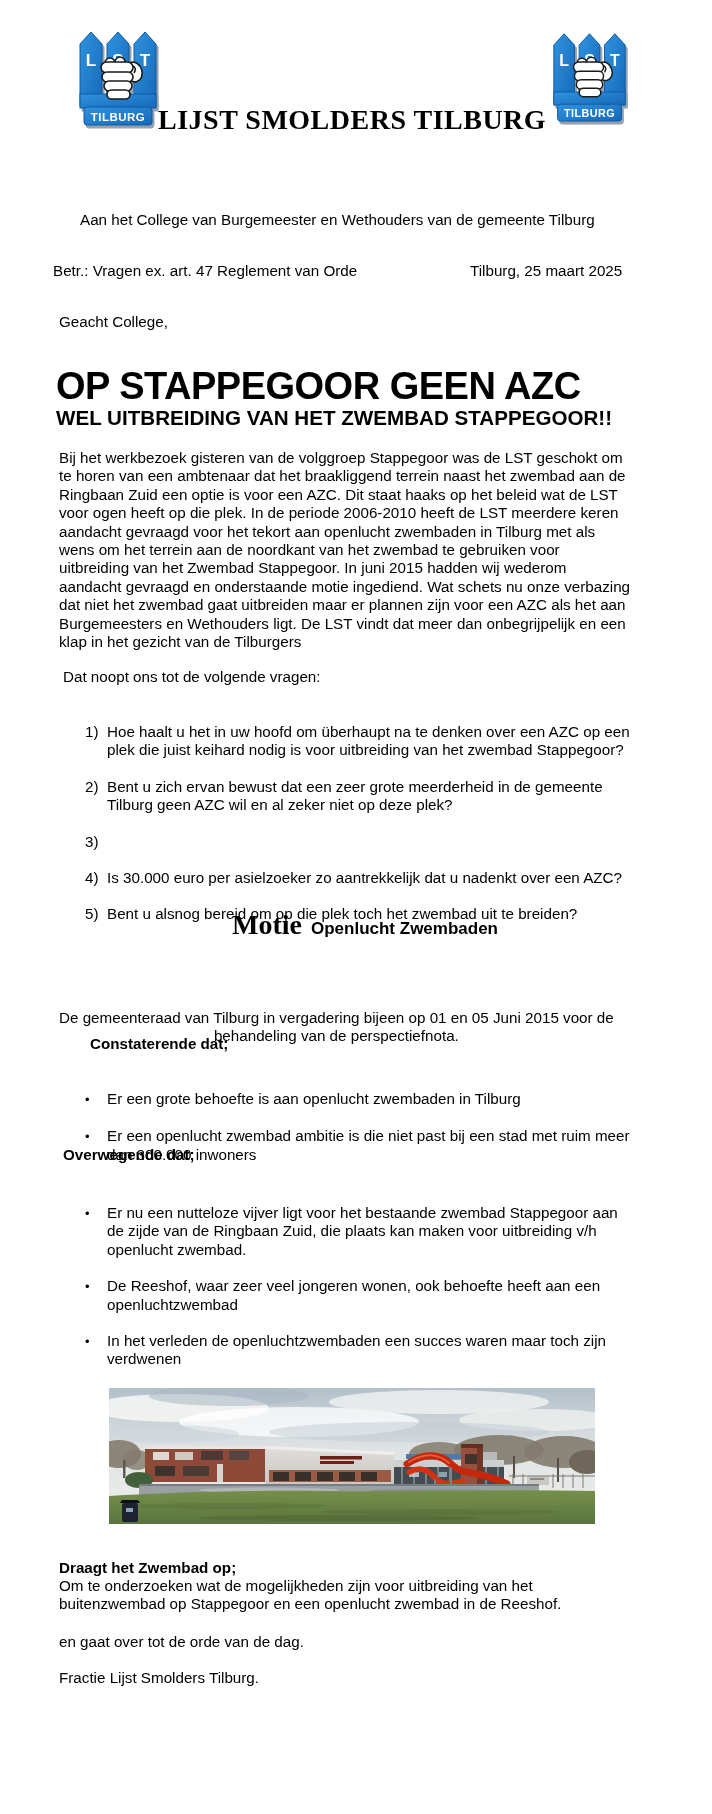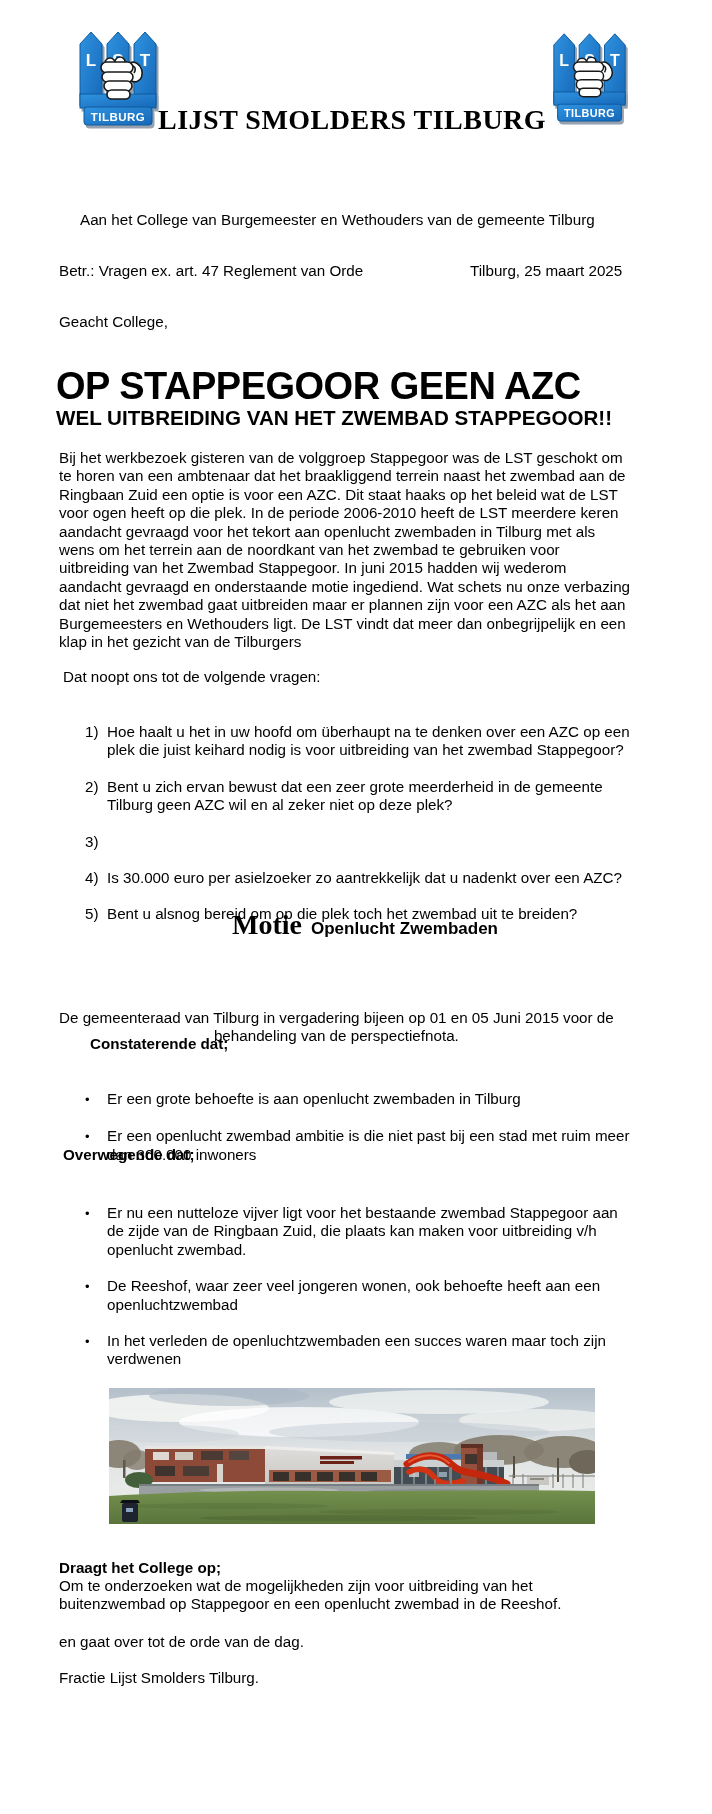--- a/index.html
+++ b/index.html
@@ -81,21 +81,21 @@
       <rect x="30" y="62" width="23" height="9" rx="4.5"></rect>
       <path d="M56,38 q4,2 1,7" fill="none"></path>
     </g>
     <text x="41" y="93" text-anchor="middle" font-family="Liberation Sans, sans-serif" font-size="11.5" font-weight="bold" letter-spacing="0.5" fill="#ffffff">TILBURG</text>
   </svg>
 
   <div class="abs main-title" style="left:158px;top:104px;width:394px;">LIJST SMOLDERS TILBURG</div>
 
   <div class="abs body-text" style="left:80px;top:211px;">Aan het College van Burgemeester en Wethouders van de gemeente Tilburg</div>
 
-  <div class="abs body-text" style="left:59px;top:262px;">Betr.: Vragen ex. art. 47 Reglement van Orde</div>
+  <div class="abs body-text" style="left:53px;top:262px;">Betr.: Vragen ex. art. 47 Reglement van Orde</div>
   <div class="abs body-text" style="left:470px;top:262px;">Tilburg, 25 maart 2025</div>
 
   <div class="abs body-text" style="left:59px;top:313px;">Geacht College,</div>
 
   <div class="abs headline" style="left:56px;top:366px;">OP STAPPEGOOR GEEN AZC</div>
   <div class="abs subheadline" style="left:56px;top:406px;">WEL UITBREIDING VAN HET ZWEMBAD STAPPEGOOR!!</div>
 
   <div class="abs body-text" style="left:59px;top:449px;">Bij het werkbezoek gisteren van de volggroep Stappegoor was de LST geschokt om
 te horen van een ambtenaar dat het braakliggend terrein naast het zwembad aan de
 Ringbaan Zuid een optie is voor een AZC. Dit staat haaks op het beleid wat de LST
@@ -306,19 +306,19 @@
       <ellipse cx="230" cy="130" rx="140" ry="3" fill="#2f4220"></ellipse>
     </g>
 
     <g>
       <polygon points="11,115 31,115 29,112 13,112" fill="#0d1117"></polygon>
       <rect x="13" y="115" width="16" height="19" rx="2" fill="#1d2430"></rect>
       <rect x="17" y="120" width="7" height="4" fill="#8ca3bd"></rect>
     </g>
   </svg>
 
-  <div class="abs body-text bold" style="left:59px;top:1559px;">Draagt het College op;</div>
+  <div class="abs body-text bold" style="left:59px;top:1559px;">Draagt het Zwembad op;</div>
   <div class="abs body-text" style="left:59px;top:1577px;">Om te onderzoeken wat de mogelijkheden zijn voor uitbreiding van het
 buitenzwembad op Stappegoor en een openlucht zwembad in de Reeshof.</div>
   <div class="abs body-text" style="left:59px;top:1633px;">en gaat over tot de orde van de dag.</div>
   <div class="abs body-text" style="left:59px;top:1669px;">Fractie Lijst Smolders Tilburg.</div>
 
 </div>
 
 </body></html>

